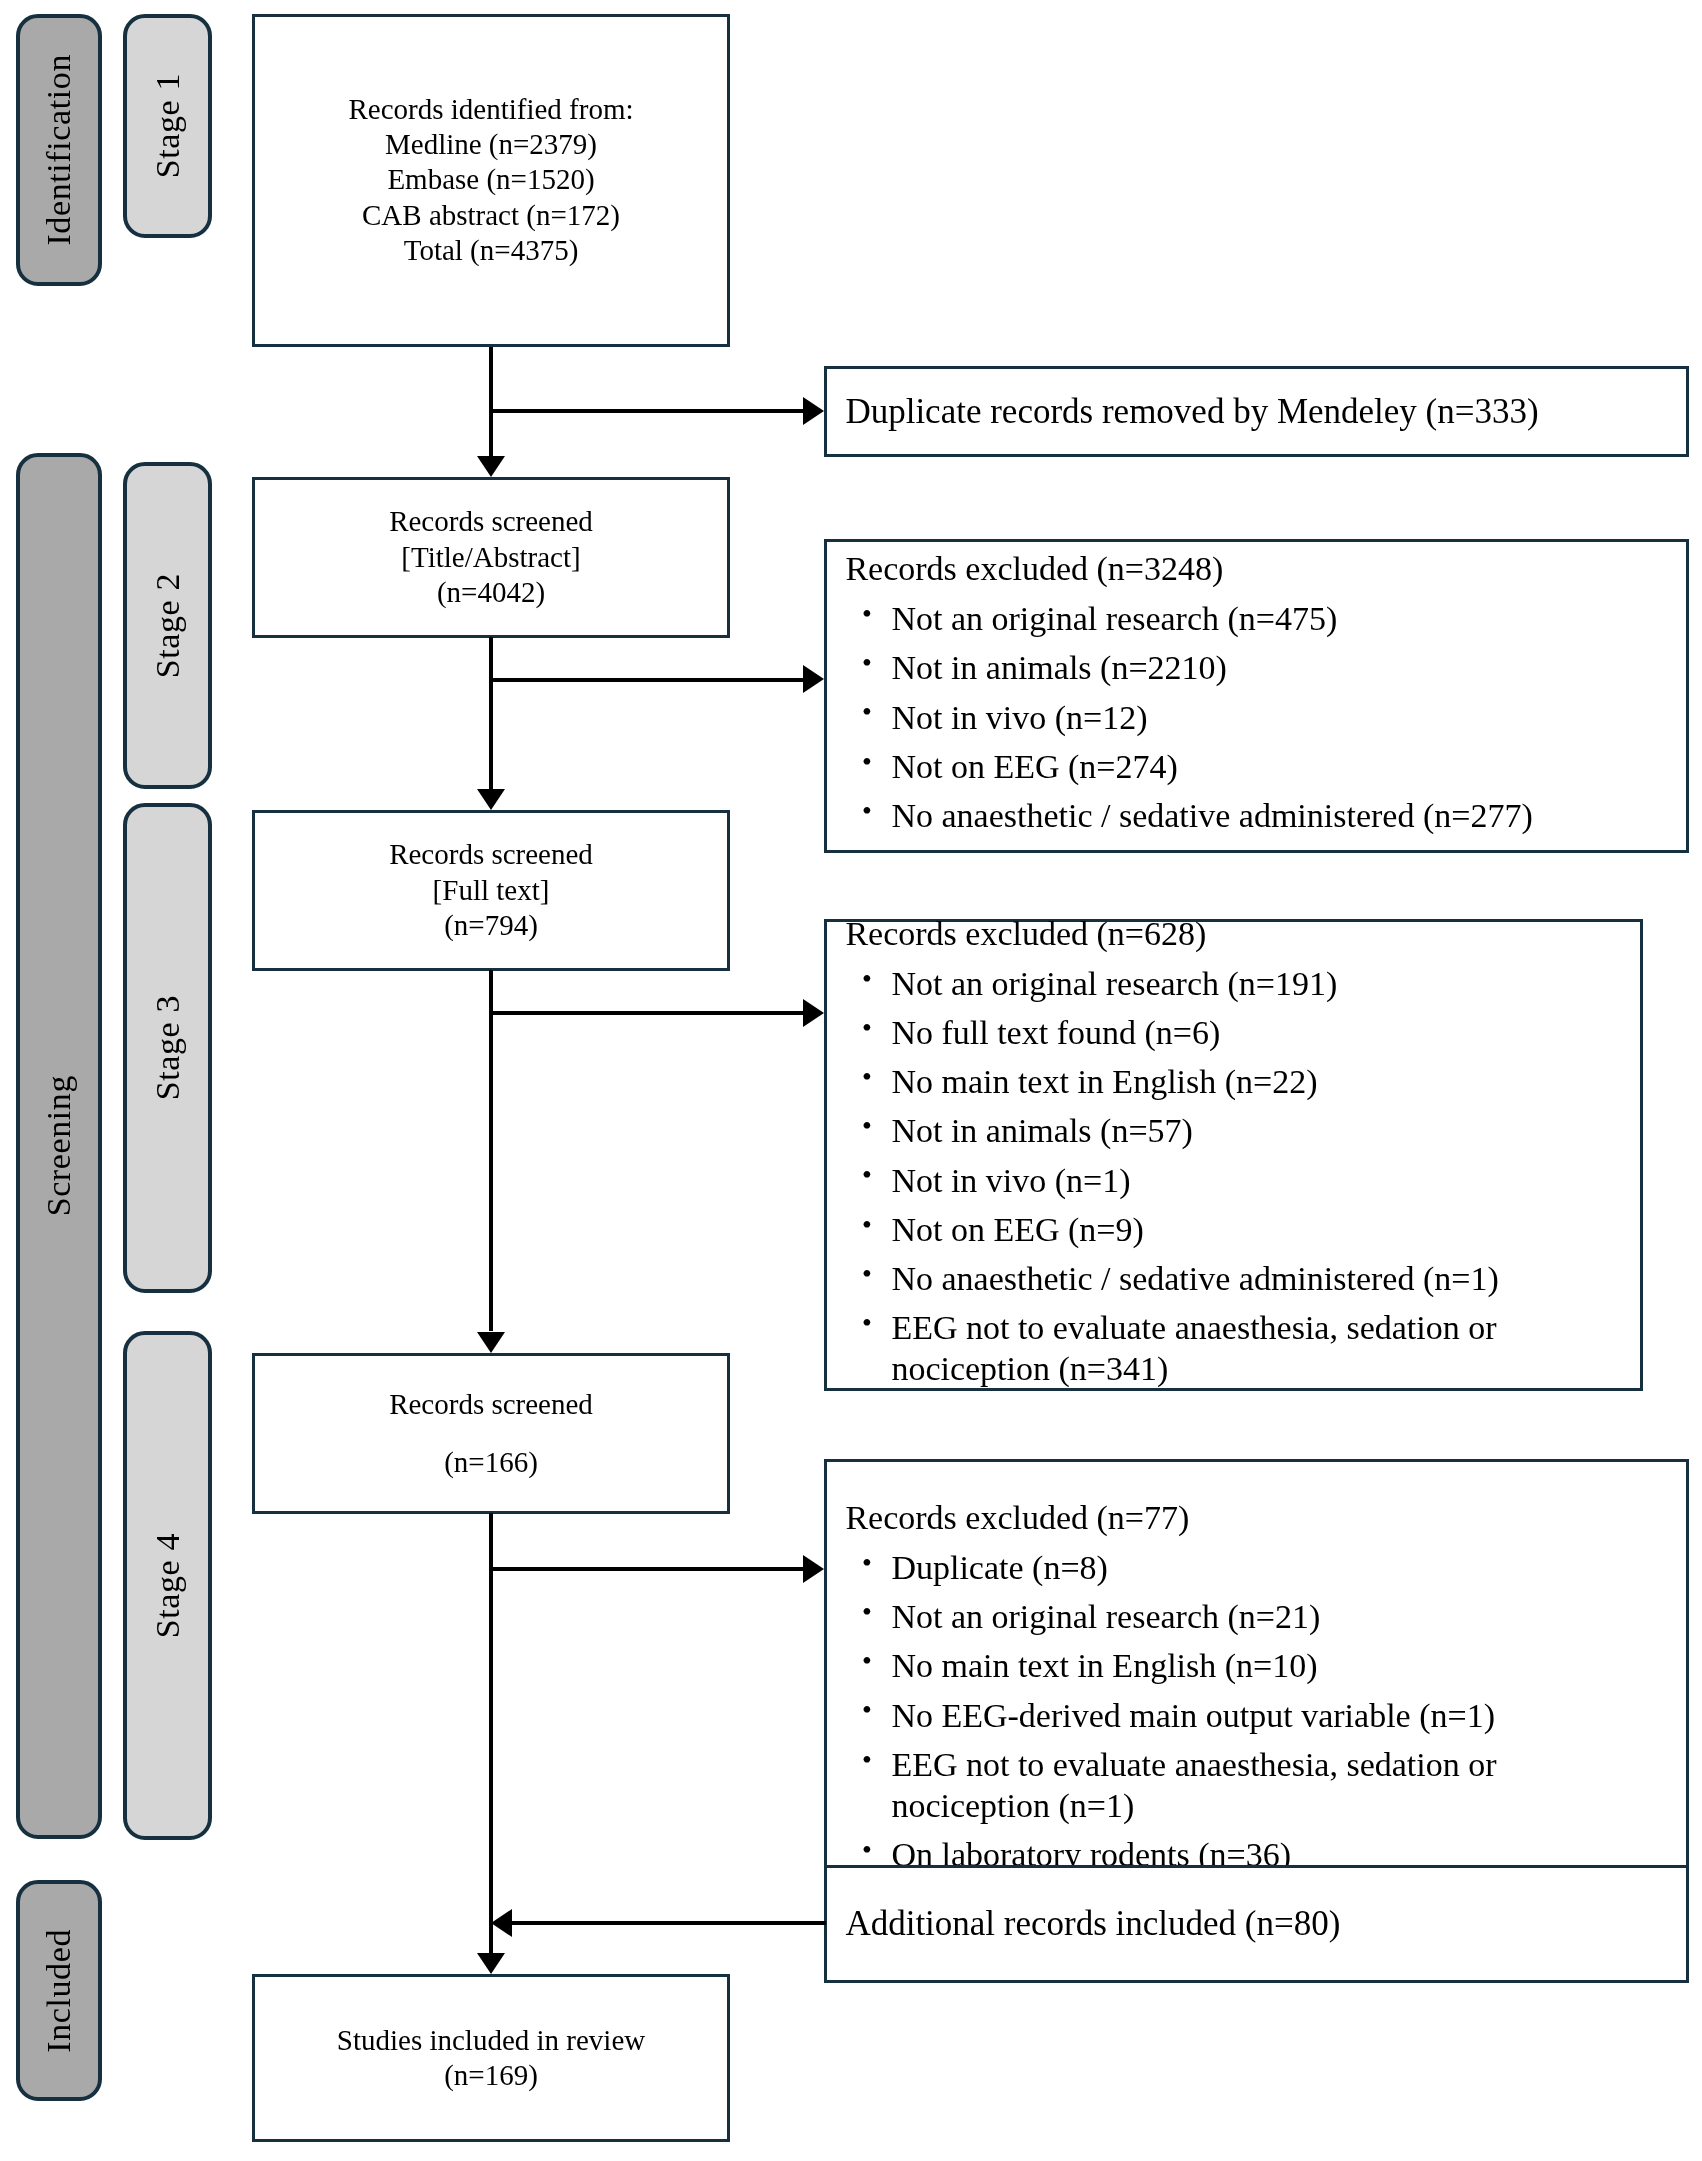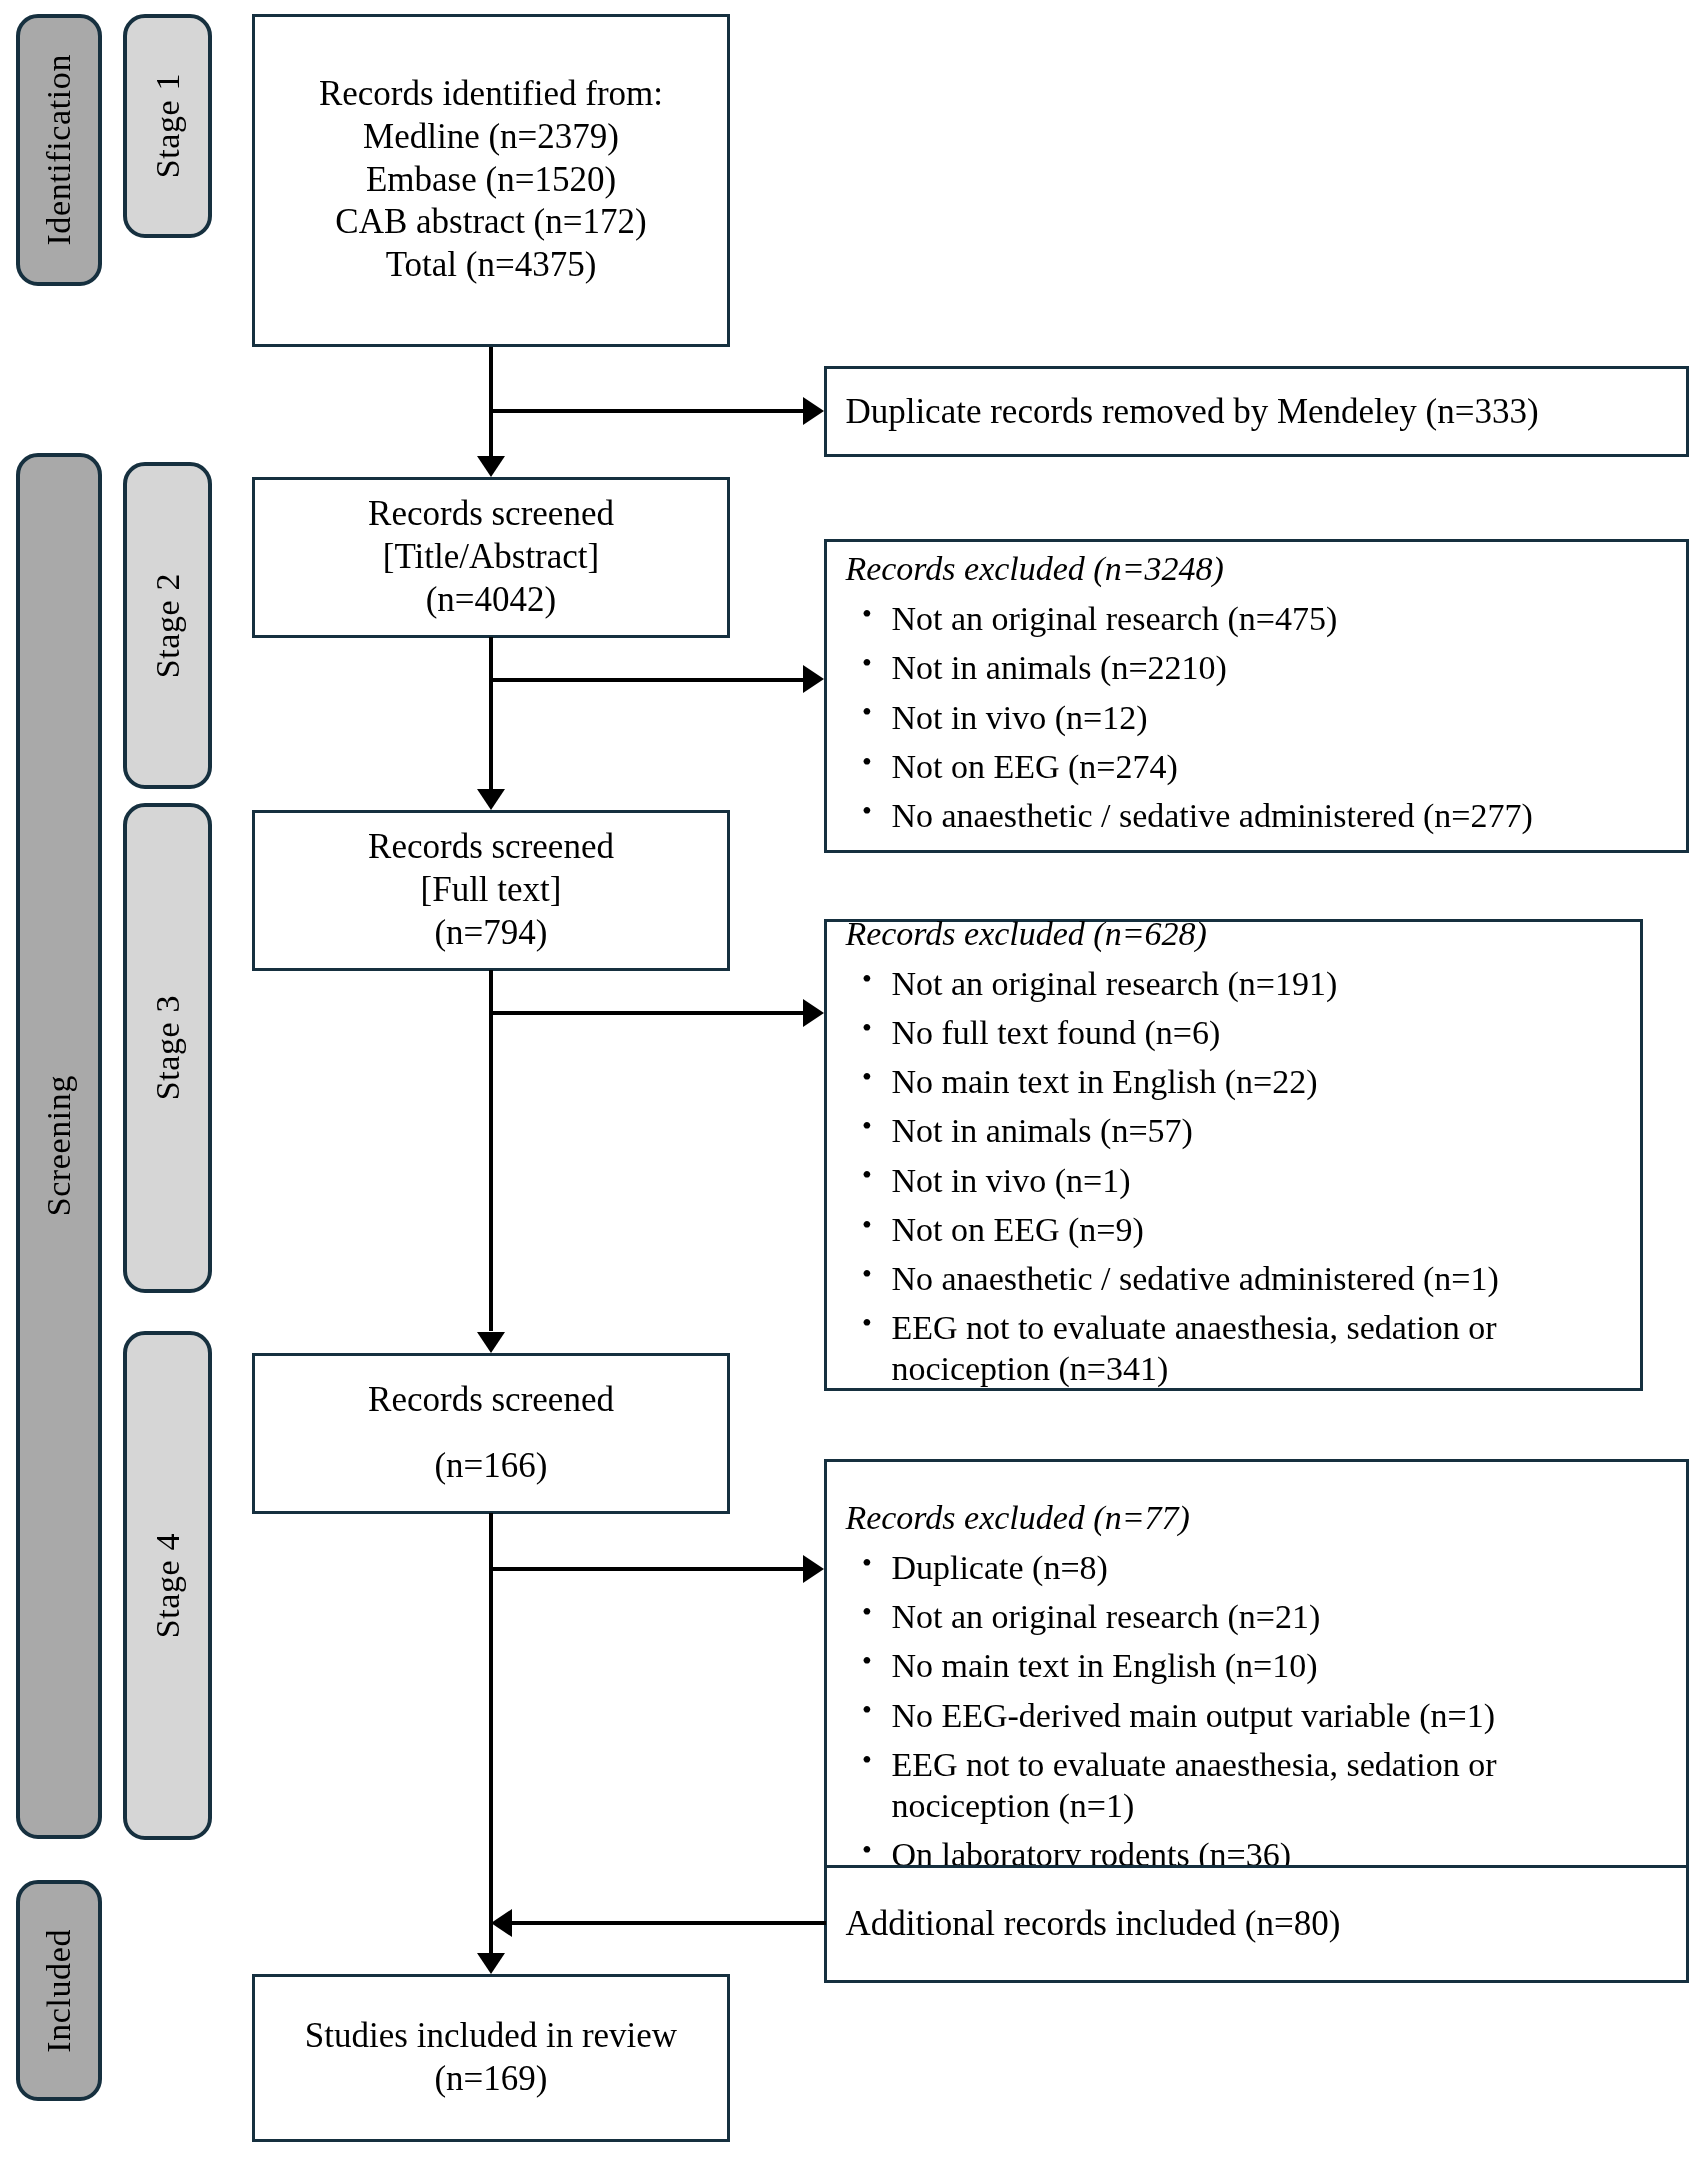--- a/index.html
+++ b/index.html
@@ -48,38 +48,37 @@
     background: #ffffff;
     box-sizing: border-box;
     color: #000000;
   }
   .box-center {
     display: flex;
     flex-direction: column;
     align-items: center;
     justify-content: center;
     text-align: center;
-    font-size: 35px;
+    font-size: 29px;
     line-height: 1.22;
   }
   .box-center .ln { display: block; }
   .box-center .spacer { display: block; height: 23px; }
 
   .box-left {
     display: flex;
     flex-direction: column;
     justify-content: center;
     padding: 8.6px 16px 8.6px 18.4px;
     font-size: 34px;
     line-height: 1.21;
   }
   .box-left .head {
     display: block;
     margin-bottom: 1.2px;
-    font-style: italic;
   }
   .box-left ul {
     list-style: none;
     margin: 0;
     padding: 0;
   }
   .box-left li {
     position: relative;
     padding-left: 38px;
     margin: 8px;

